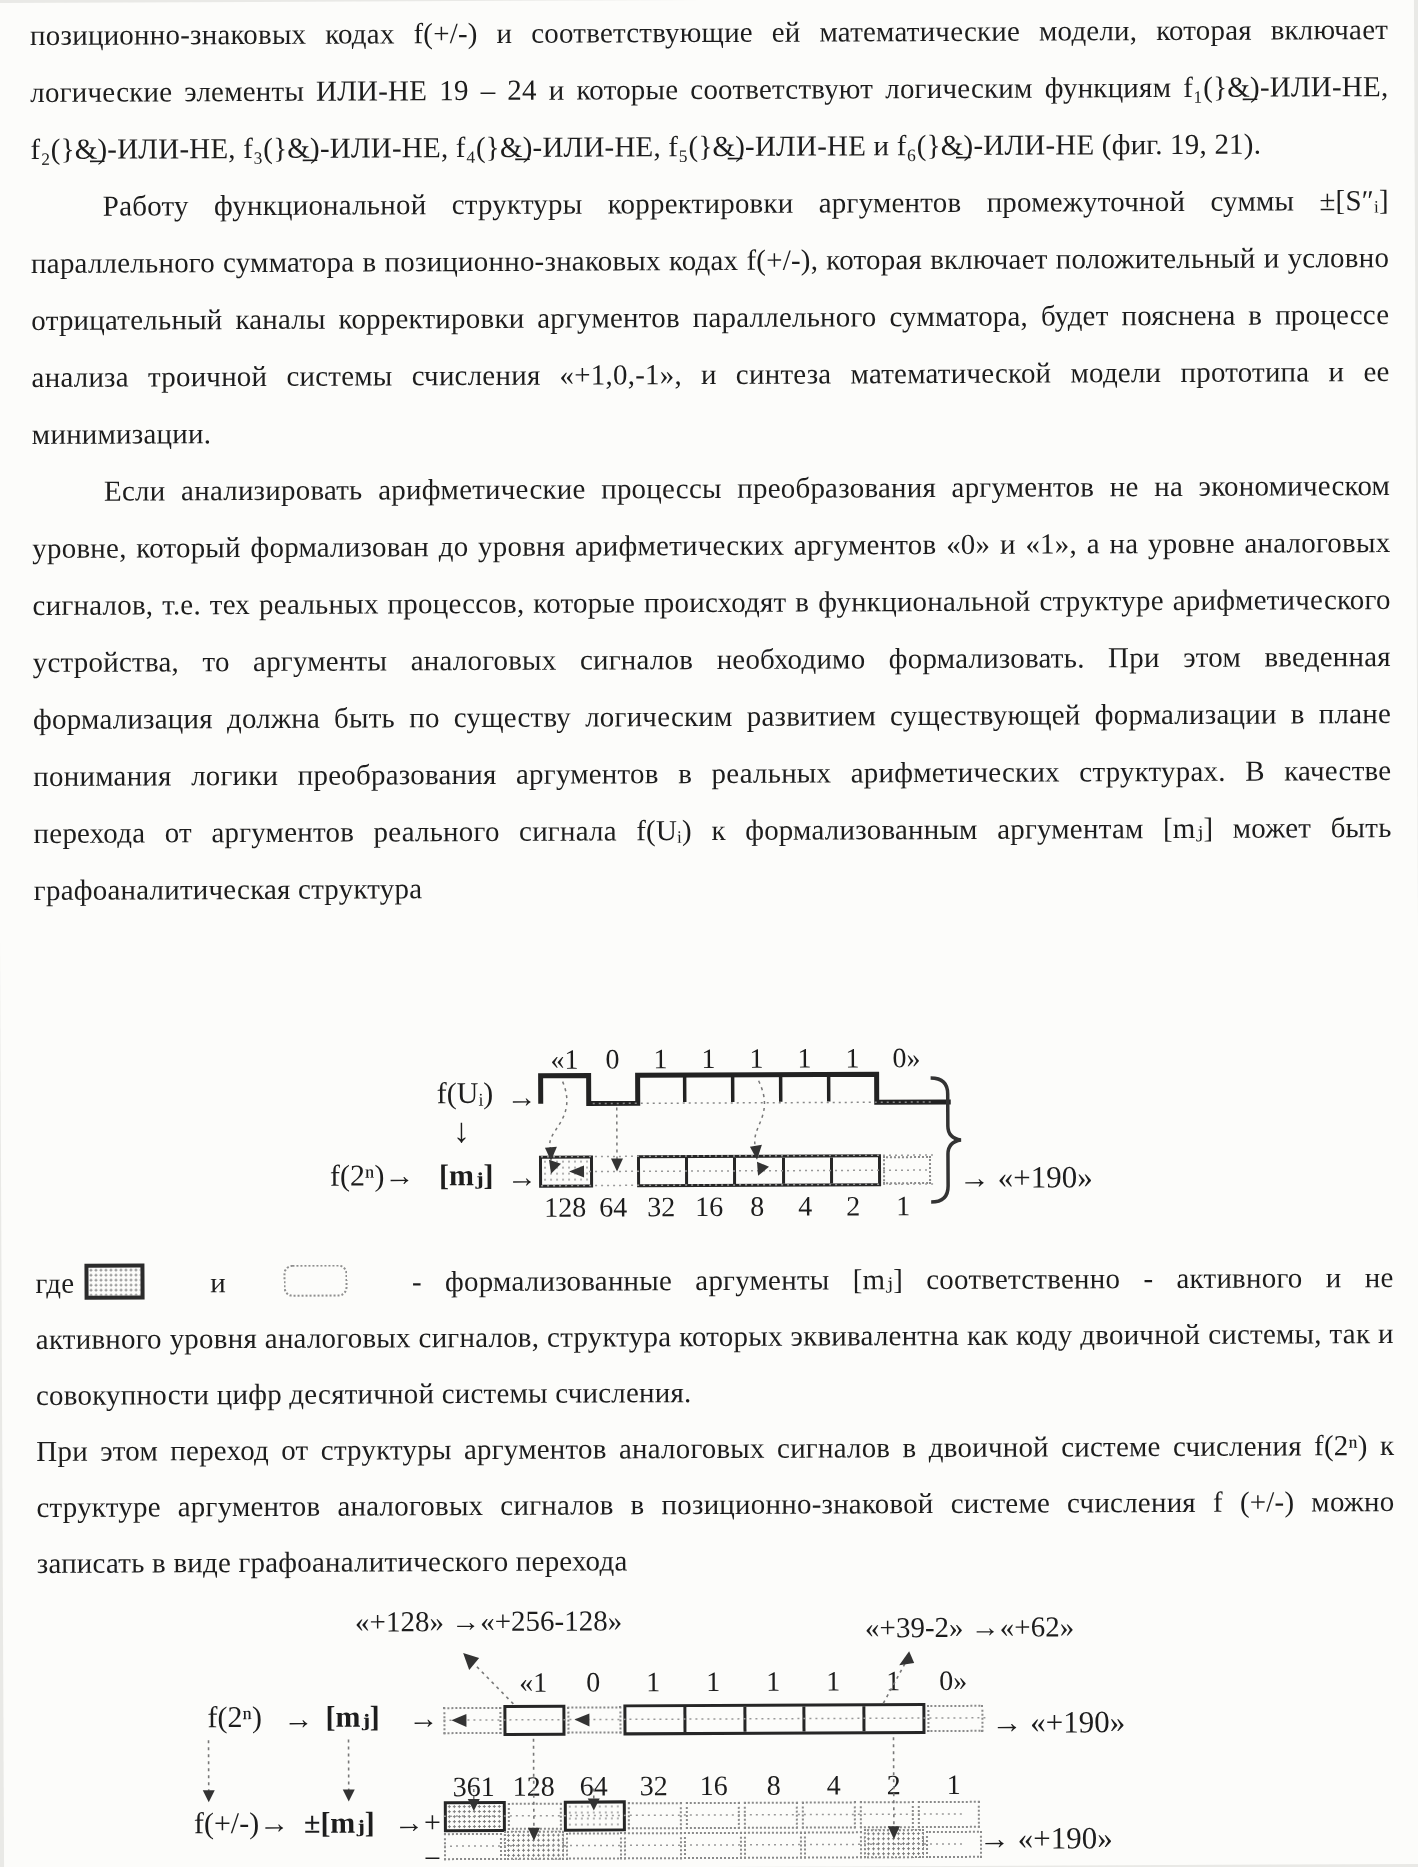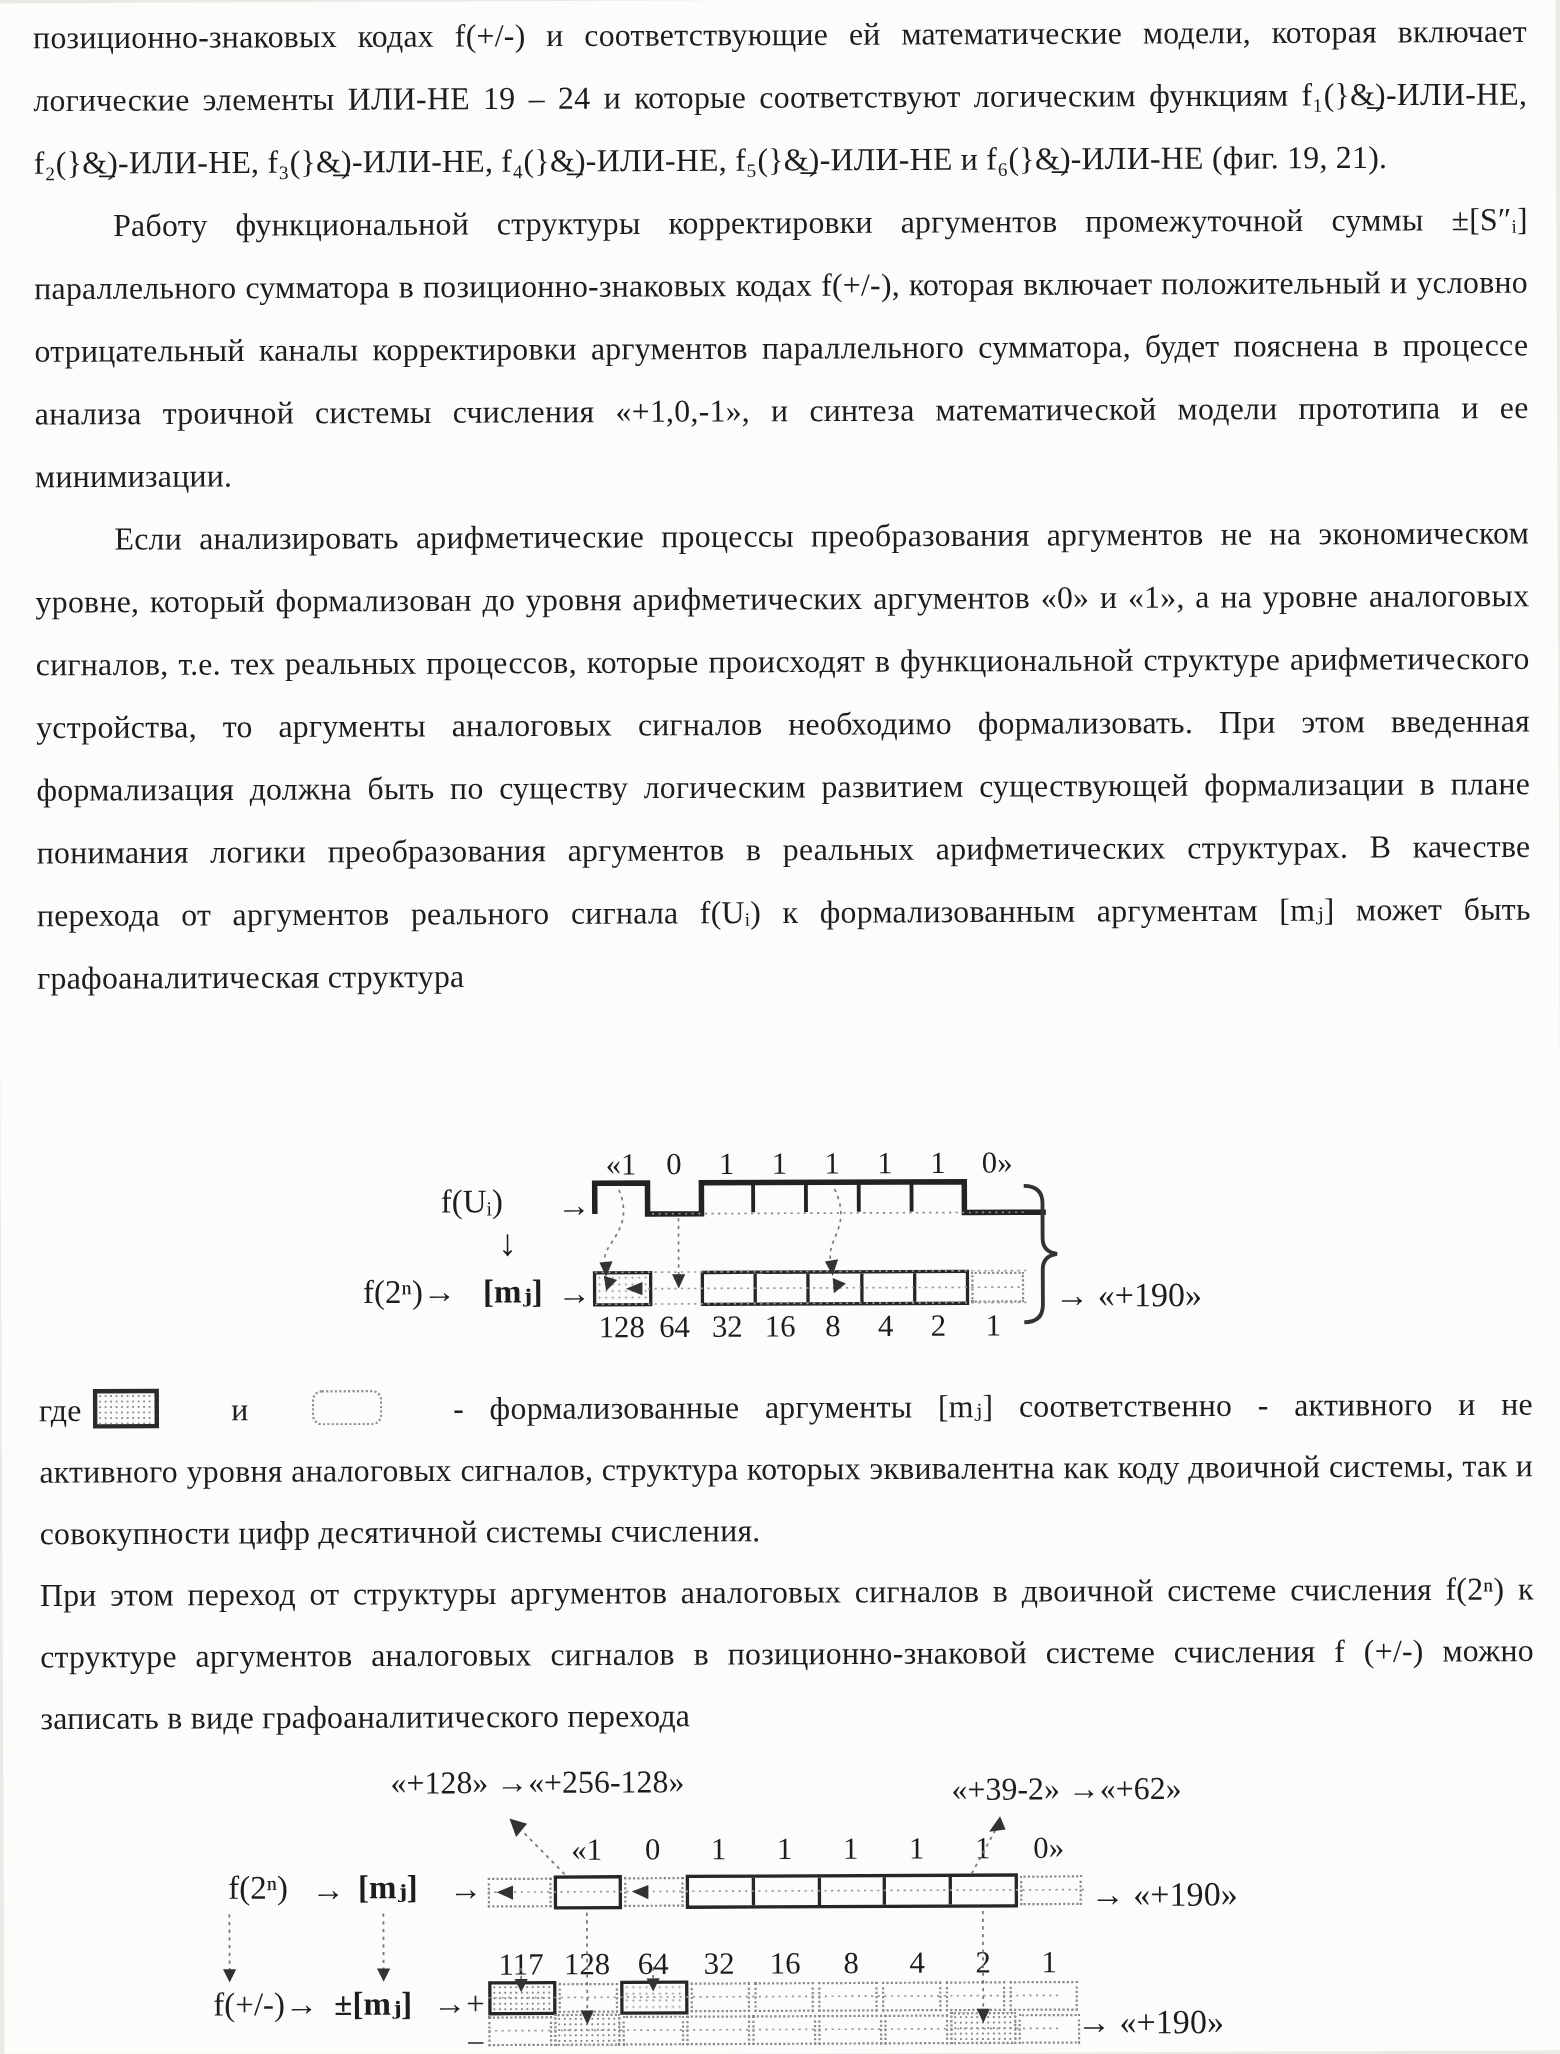--- a/index.html
+++ b/index.html
@@ -47,21 +47,21 @@
   <div class="diagram d1">
     <span class="bit" style="left:564px;top:10px">«1</span>
     <span class="bit" style="left:612px;top:10px">0</span>
     <span class="bit" style="left:660px;top:10px">1</span>
     <span class="bit" style="left:708px;top:10px">1</span>
     <span class="bit" style="left:756px;top:10px">1</span>
     <span class="bit" style="left:804px;top:10px">1</span>
     <span class="bit" style="left:852px;top:10px">1</span>
     <span class="bit" style="left:906px;top:10px">0»</span>
 
-    <div class="dlabel" style="left:400px;top:42px">f(Uᵢ)</div>
+    <div class="dlabel" style="left:436px;top:42px">f(Uᵢ)</div>
     <div class="dlabel" style="left:506px;top:46px">→</div>
     <div class="dlabel" style="left:452px;top:78px;font-size:34px">↓</div>
     <div class="dlabel" style="left:329px;top:124px">f(2ⁿ)→</div>
     <div class="dlabel b" style="left:438px;top:124px">[mⱼ]</div>
     <div class="dlabel" style="left:506px;top:126px">→</div>
     <div class="dlabel" style="left:958px;top:128px;font-size:31px">→ «+190»</div>
 
     <div class="cell solid stipple-light" style="left:538px;top:120px;width:54px;height:32px"></div>
     <div class="cgroup" style="left:636px;top:120px;width:244px;height:32px">
       <div></div>
@@ -128,21 +128,21 @@
     <div class="cell dotted" style="left:564px;top:108px;width:54px;height:27px"></div>
     <div class="cgroup" style="left:620px;top:106px;width:302px;height:31px">
       <div></div>
       <div></div>
       <div></div>
       <div></div>
       <div></div>
     </div>
     <div class="cell dotted" style="left:924px;top:108px;width:56px;height:27px"></div>
 
-    <span class="wt" style="left:470px;top:174px">117</span>
+    <span class="wt" style="left:470px;top:174px">361</span>
     <span class="wt" style="left:530px;top:174px">128</span>
     <span class="wt" style="left:590px;top:174px">64</span>
     <span class="wt" style="left:650px;top:174px">32</span>
     <span class="wt" style="left:710px;top:174px">16</span>
     <span class="wt" style="left:770px;top:174px">8</span>
     <span class="wt" style="left:830px;top:174px">4</span>
     <span class="wt" style="left:890px;top:174px">2</span>
     <span class="wt" style="left:950px;top:174px">1</span>
 
     <div class="dlabel" style="left:190px;top:208px">f(+/-)→</div>

